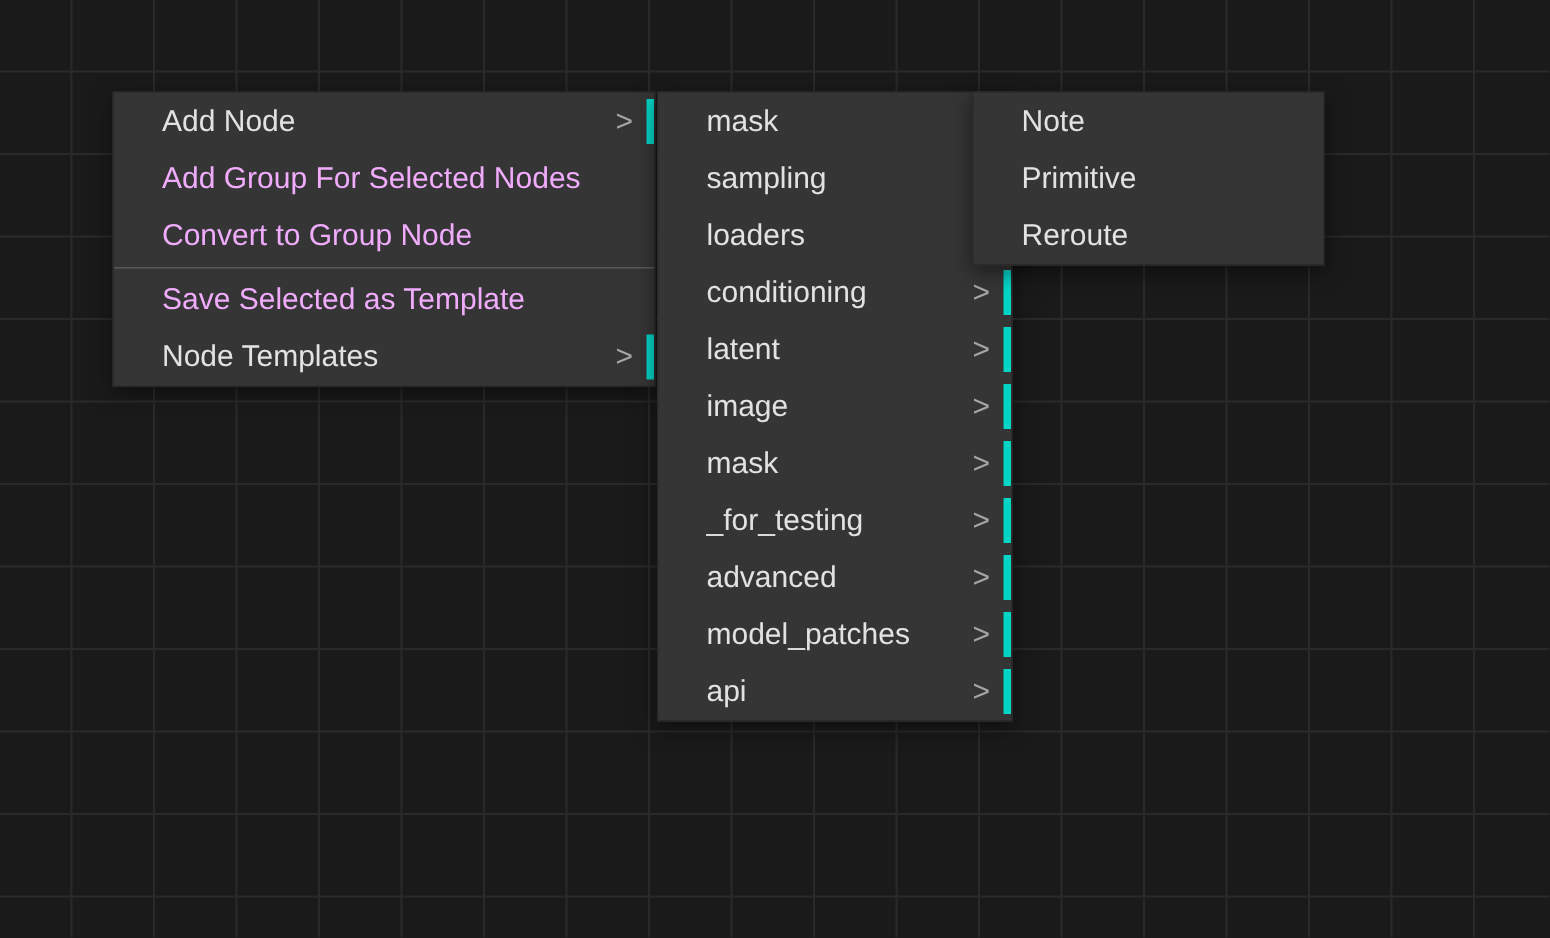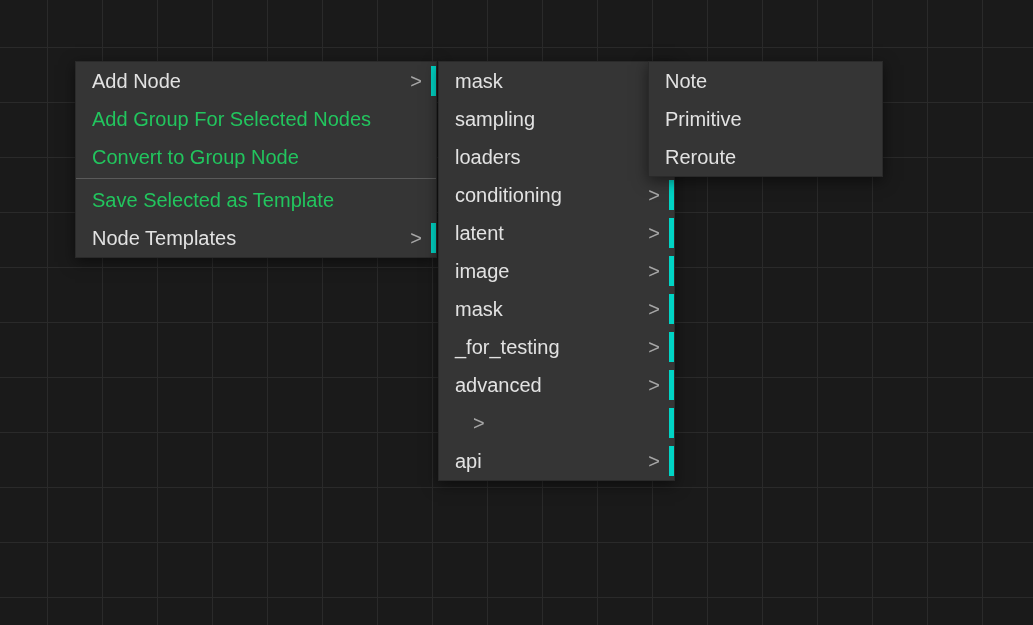--- a/index.html
+++ b/index.html
@@ -31,21 +31,21 @@
       align-items: center;
       justify-content: space-between;
       padding: 6px 14px 6px 16px;
       font-size: 20px;
       color: #e2e2e2;
       cursor: pointer;
       white-space: nowrap;
       position: relative;
     }
     .menu-item.disabled {
-      color: #22c55e;
+      color: #f0abfc;
       cursor: default;
     }
     .menu-item .chevron {
       margin-left: 18px;
       color: #a6a6a6;
       font-size: 20px;
       font-weight: normal;
     }
     .menu-item.has-accent::after {
       content: "";
@@ -76,20 +76,21 @@
     
     #menu3 {
       top: 61px;
       left: 648px;
       width: 235px;
     }
     #menu1 .menu-item,
     #menu2 .menu-item,
     #menu3 .menu-item {
       height: 38px;
+      margin-left: 16px;
     }
   </style>
 </head>
 <body>
 
 <div class="menu" id="menu1">
   <div class="menu-item has-accent">
     <span>Add Node</span>
     <span class="chevron">&gt;</span>
   </div>
@@ -140,20 +141,21 @@
   </div>
   <div class="menu-item has-accent">
     <span>_for_testing</span>
     <span class="chevron">&gt;</span>
   </div>
   <div class="menu-item has-accent">
     <span>advanced</span>
     <span class="chevron">&gt;</span>
   </div>
   <div class="menu-item has-accent">
+    <span>model_patches</span>
     <span class="chevron">&gt;</span>
   </div>
   <div class="menu-item has-accent">
     <span>api</span>
     <span class="chevron">&gt;</span>
   </div>
 </div>
 
 <div class="menu" id="menu3">
   <div class="menu-item">

